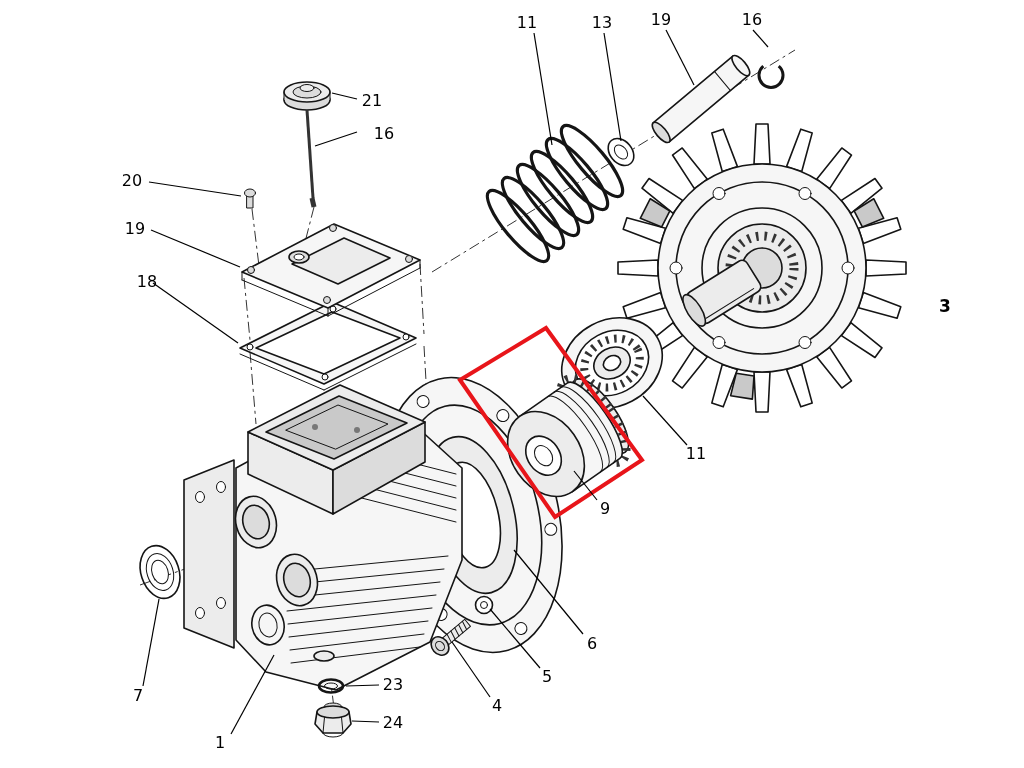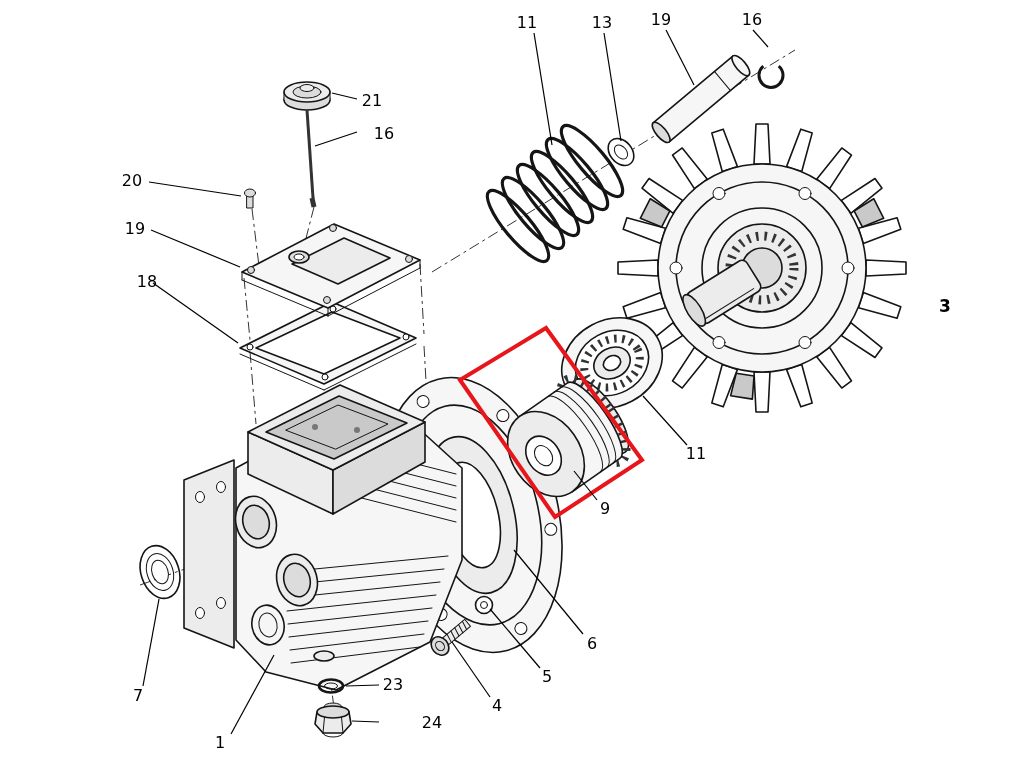--- a/index.html
+++ b/index.html
@@ -298,17 +298,17 @@
       <div class="part-label" style="left: 132px; top: 180px;">20</div>
       <div class="part-label" style="left: 135px; top: 228px;">19</div>
       <div class="part-label" style="left: 136px; top: 281px; margin-left: 11px;">18</div>
       <div class="part-label bold" style="left: 945px; top: 306px;">3</div>
       <div class="part-label" style="left: 696px; top: 453px;">11</div>
       <div class="part-label" style="left: 605px; top: 508px;">9</div>
       <div class="part-label" style="left: 592px; top: 643px;">6</div>
       <div class="part-label" style="left: 547px; top: 676px;">5</div>
       <div class="part-label" style="left: 497px; top: 705px;">4</div>
       <div class="part-label" style="left: 393px; top: 684px;">23</div>
-      <div class="part-label" style="left: 393px; top: 722px; margin-left: 39px;">24</div>
+      <div class="part-label" style="left: 393px; top: 722px;">24</div>
       <div class="part-label" style="left: 220px; top: 742px;">1</div>
       <div class="part-label" style="left: 138px; top: 695px;">7</div>
     </div>
 </div>
 
 </body></html>

